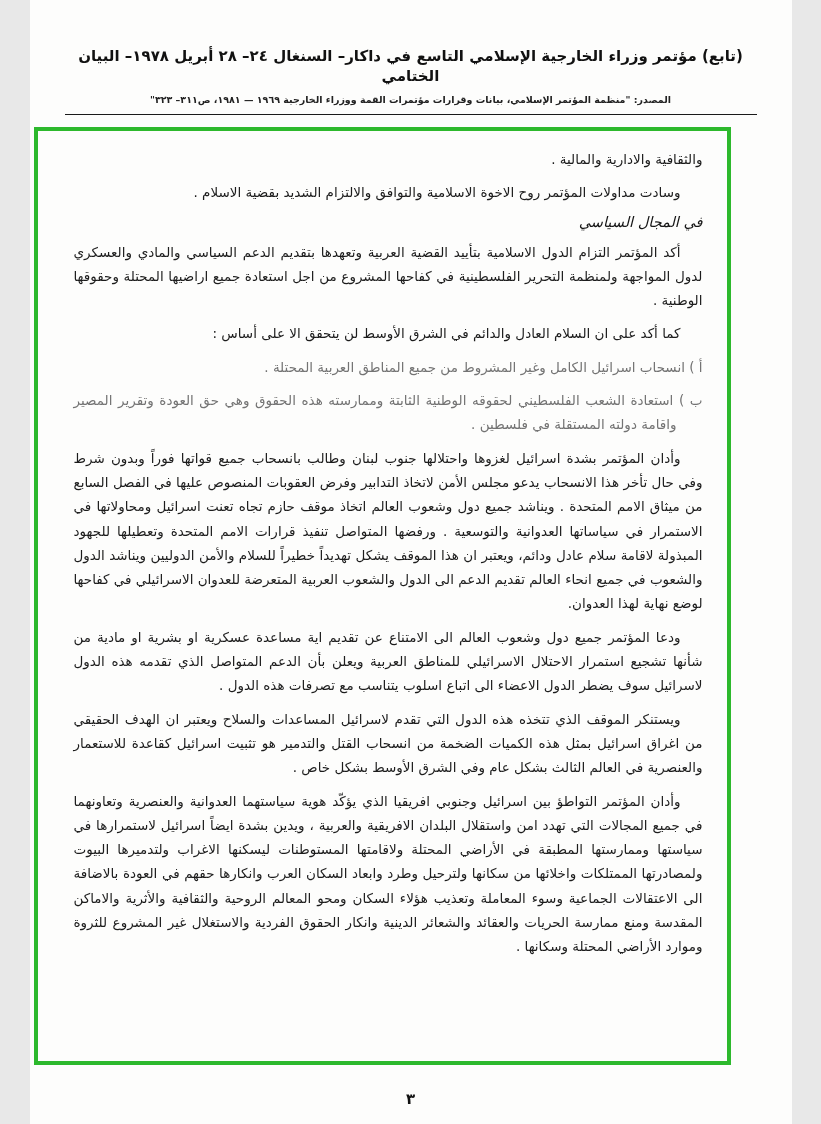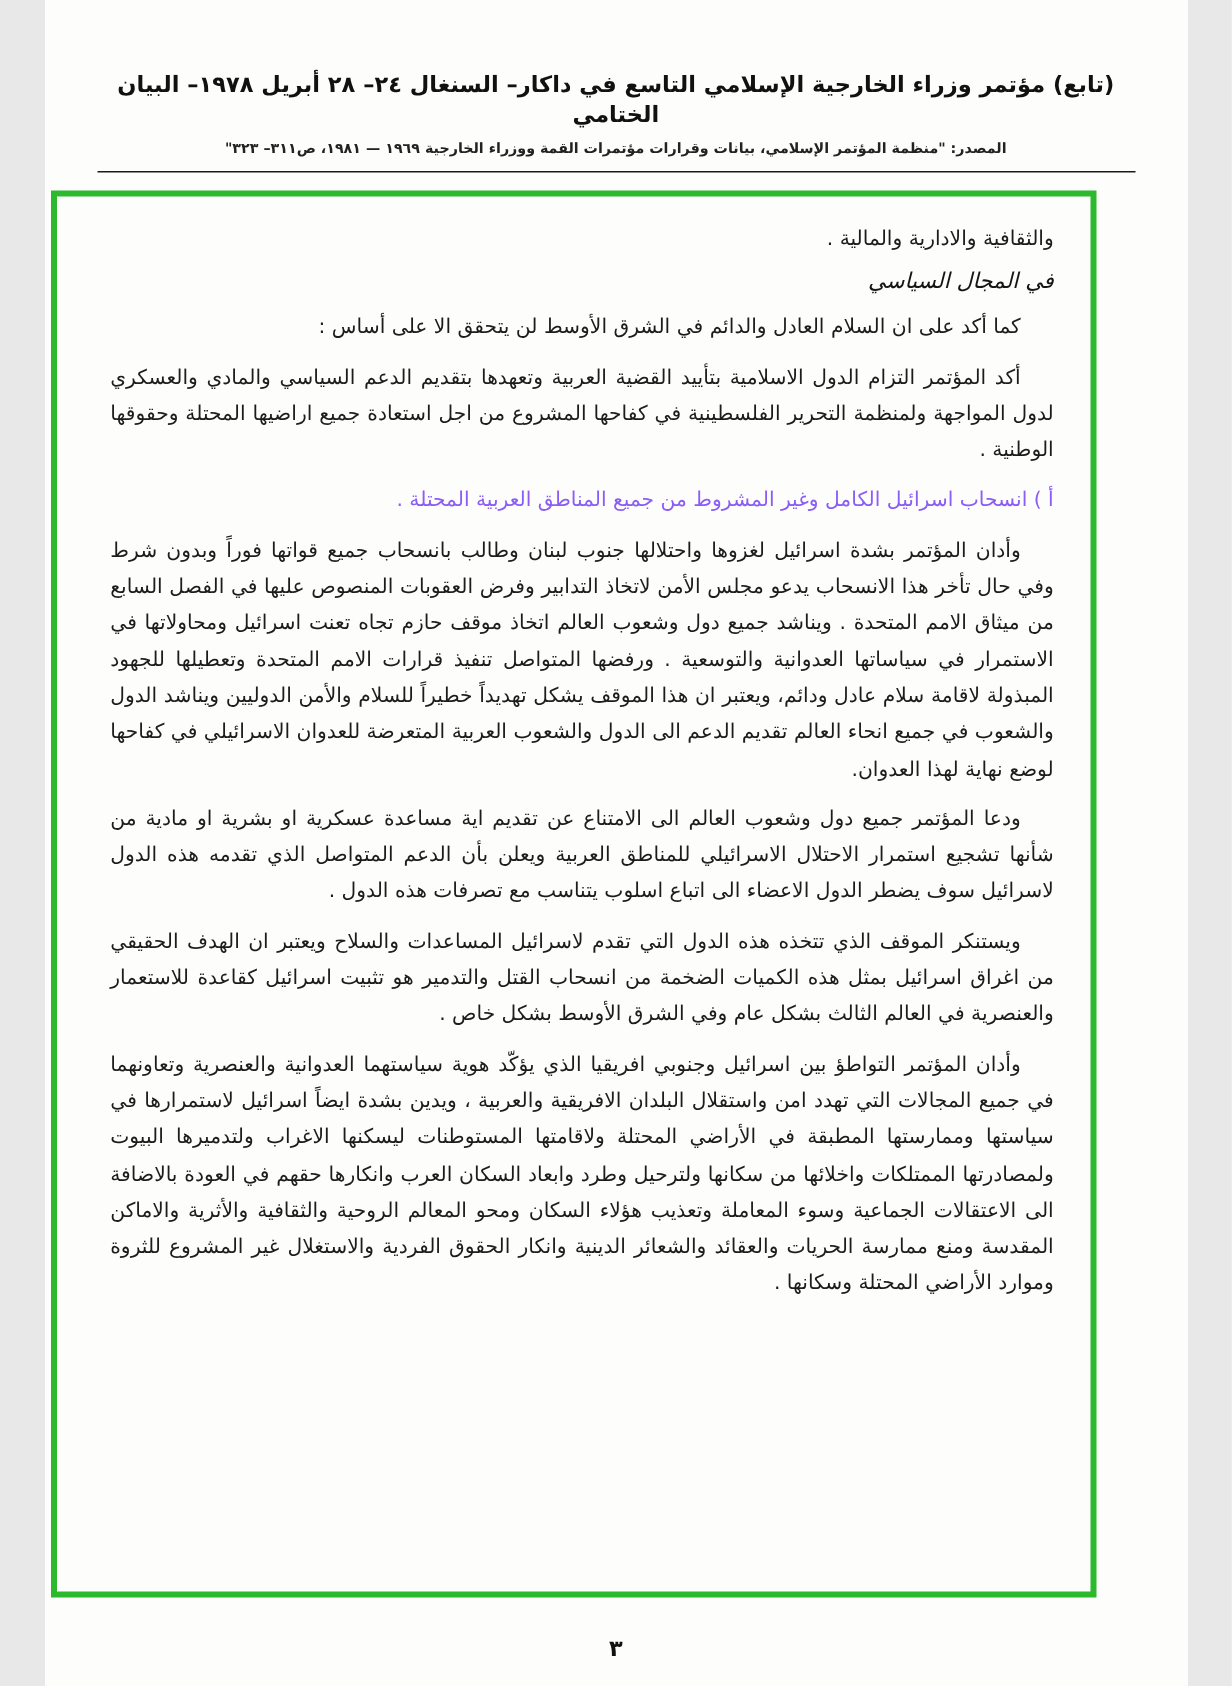--- a/index.html
+++ b/index.html
@@ -61,21 +61,21 @@
     font-style: italic;
     color: #151515;
   }
   .list-item {
     margin: 0 0 9px 0;
     font-size: 13.5px;
     line-height: 1.8;
     text-align: justify;
     padding-right: 26px;
     text-indent: -26px;
-    color: #8b5cf6;
+    color: #737373;
   }
   .page-number {
     position: absolute;
     bottom: 16px;
     left: 0;
     width: 100%;
     text-align: center;
     font-size: 15px;
     font-weight: 700;
     color: #111;
@@ -87,24 +87,26 @@
 <div class="page">
 
   <div class="header">
     <div class="header-title">(تابع)  مؤتمر وزراء الخارجية الإسلامي التاسع في داكار– السنغال ٢٤– ٢٨ أبريل ١٩٧٨– البيان الختامي</div>
     <div class="header-source">المصدر: "منظمة المؤتمر الإسلامي، بيانات وقرارات مؤتمرات القمة ووزراء الخارجية ١٩٦٩ — ١٩٨١، ص٣١١– ٣٢٣"</div>
   </div>
   <hr class="header-rule">
 
   <div class="frame" style="border-color: rgb(45, 185, 45);">
     <p class="para no-indent">والثقافية والادارية والمالية .</p>
+    <p class="para">وسادت مداولات المؤتمر روح الاخوة الاسلامية والتوافق والالتزام الشديد بقضية الاسلام .</p>
     <h2 class="section-heading">في المجال السياسي</h2>
+    <p class="para">أكد المؤتمر التزام الدول الاسلامية بتأييد القضية العربية وتعهدها بتقديم الدعم السياسي والمادي والعسكري لدول المواجهة ولمنظمة التحرير الفلسطينية في كفاحها المشروع من اجل استعادة جميع اراضيها المحتلة وحقوقها الوطنية .</p>
     <p class="para">كما أكد على ان السلام العادل والدائم في الشرق الأوسط لن يتحقق الا على أساس :</p>
-    <p class="para">أكد المؤتمر التزام الدول الاسلامية بتأييد القضية العربية وتعهدها بتقديم الدعم السياسي والمادي والعسكري لدول المواجهة ولمنظمة التحرير الفلسطينية في كفاحها المشروع من اجل استعادة جميع اراضيها المحتلة وحقوقها الوطنية .</p>
     <p class="list-item">أ )  انسحاب اسرائيل الكامل وغير المشروط من جميع المناطق العربية المحتلة .</p>
+    <p class="list-item">ب )  استعادة الشعب الفلسطيني لحقوقه الوطنية الثابتة وممارسته هذه الحقوق وهي حق العودة وتقرير المصير واقامة دولته المستقلة في فلسطين .</p>
     <p class="para">وأدان المؤتمر بشدة اسرائيل لغزوها واحتلالها جنوب لبنان وطالب بانسحاب جميع قواتها فوراً وبدون شرط وفي حال تأخر هذا الانسحاب يدعو مجلس الأمن لاتخاذ التدابير وفرض العقوبات المنصوص عليها في الفصل السابع من ميثاق الامم المتحدة . ويناشد جميع دول وشعوب العالم اتخاذ موقف حازم تجاه تعنت اسرائيل ومحاولاتها في الاستمرار في سياساتها العدوانية والتوسعية . ورفضها المتواصل تنفيذ قرارات الامم المتحدة وتعطيلها للجهود المبذولة لاقامة سلام عادل ودائم، ويعتبر ان هذا الموقف يشكل تهديداً خطيراً للسلام والأمن الدوليين ويناشد الدول والشعوب في جميع انحاء العالم تقديم الدعم الى الدول والشعوب العربية المتعرضة للعدوان الاسرائيلي في كفاحها لوضع نهاية لهذا العدوان.</p>
     <p class="para">ودعا المؤتمر جميع دول وشعوب العالم الى الامتناع عن تقديم اية مساعدة عسكرية او بشرية او مادية من شأنها تشجيع استمرار الاحتلال الاسرائيلي للمناطق العربية ويعلن بأن الدعم المتواصل الذي تقدمه هذه الدول لاسرائيل سوف يضطر الدول الاعضاء الى اتباع اسلوب يتناسب مع تصرفات هذه الدول .</p>
     <p class="para">ويستنكر الموقف الذي تتخذه هذه الدول التي تقدم لاسرائيل المساعدات والسلاح ويعتبر ان الهدف الحقيقي من اغراق اسرائيل بمثل هذه الكميات الضخمة من انسحاب القتل والتدمير هو تثبيت اسرائيل كقاعدة للاستعمار والعنصرية في العالم الثالث بشكل عام وفي الشرق الأوسط بشكل خاص .</p>
     <p class="para">وأدان المؤتمر التواطؤ بين اسرائيل وجنوبي افريقيا الذي يؤكّد هوية سياستهما العدوانية والعنصرية وتعاونهما في جميع المجالات التي تهدد امن واستقلال البلدان الافريقية والعربية ، ويدين بشدة ايضاً اسرائيل لاستمرارها في سياستها وممارستها المطبقة في الأراضي المحتلة ولاقامتها المستوطنات ليسكنها الاغراب ولتدميرها البيوت ولمصادرتها الممتلكات واخلائها من سكانها ولترحيل وطرد وابعاد السكان العرب وانكارها حقهم في العودة بالاضافة الى الاعتقالات الجماعية وسوء المعاملة وتعذيب هؤلاء السكان ومحو المعالم الروحية والثقافية والأثرية والاماكن المقدسة ومنع ممارسة الحريات والعقائد والشعائر الدينية وانكار الحقوق الفردية والاستغلال غير المشروع للثروة وموارد الأراضي المحتلة وسكانها .</p>
   </div>
 
   <div class="page-number">٣</div>
 
 </div>
 

